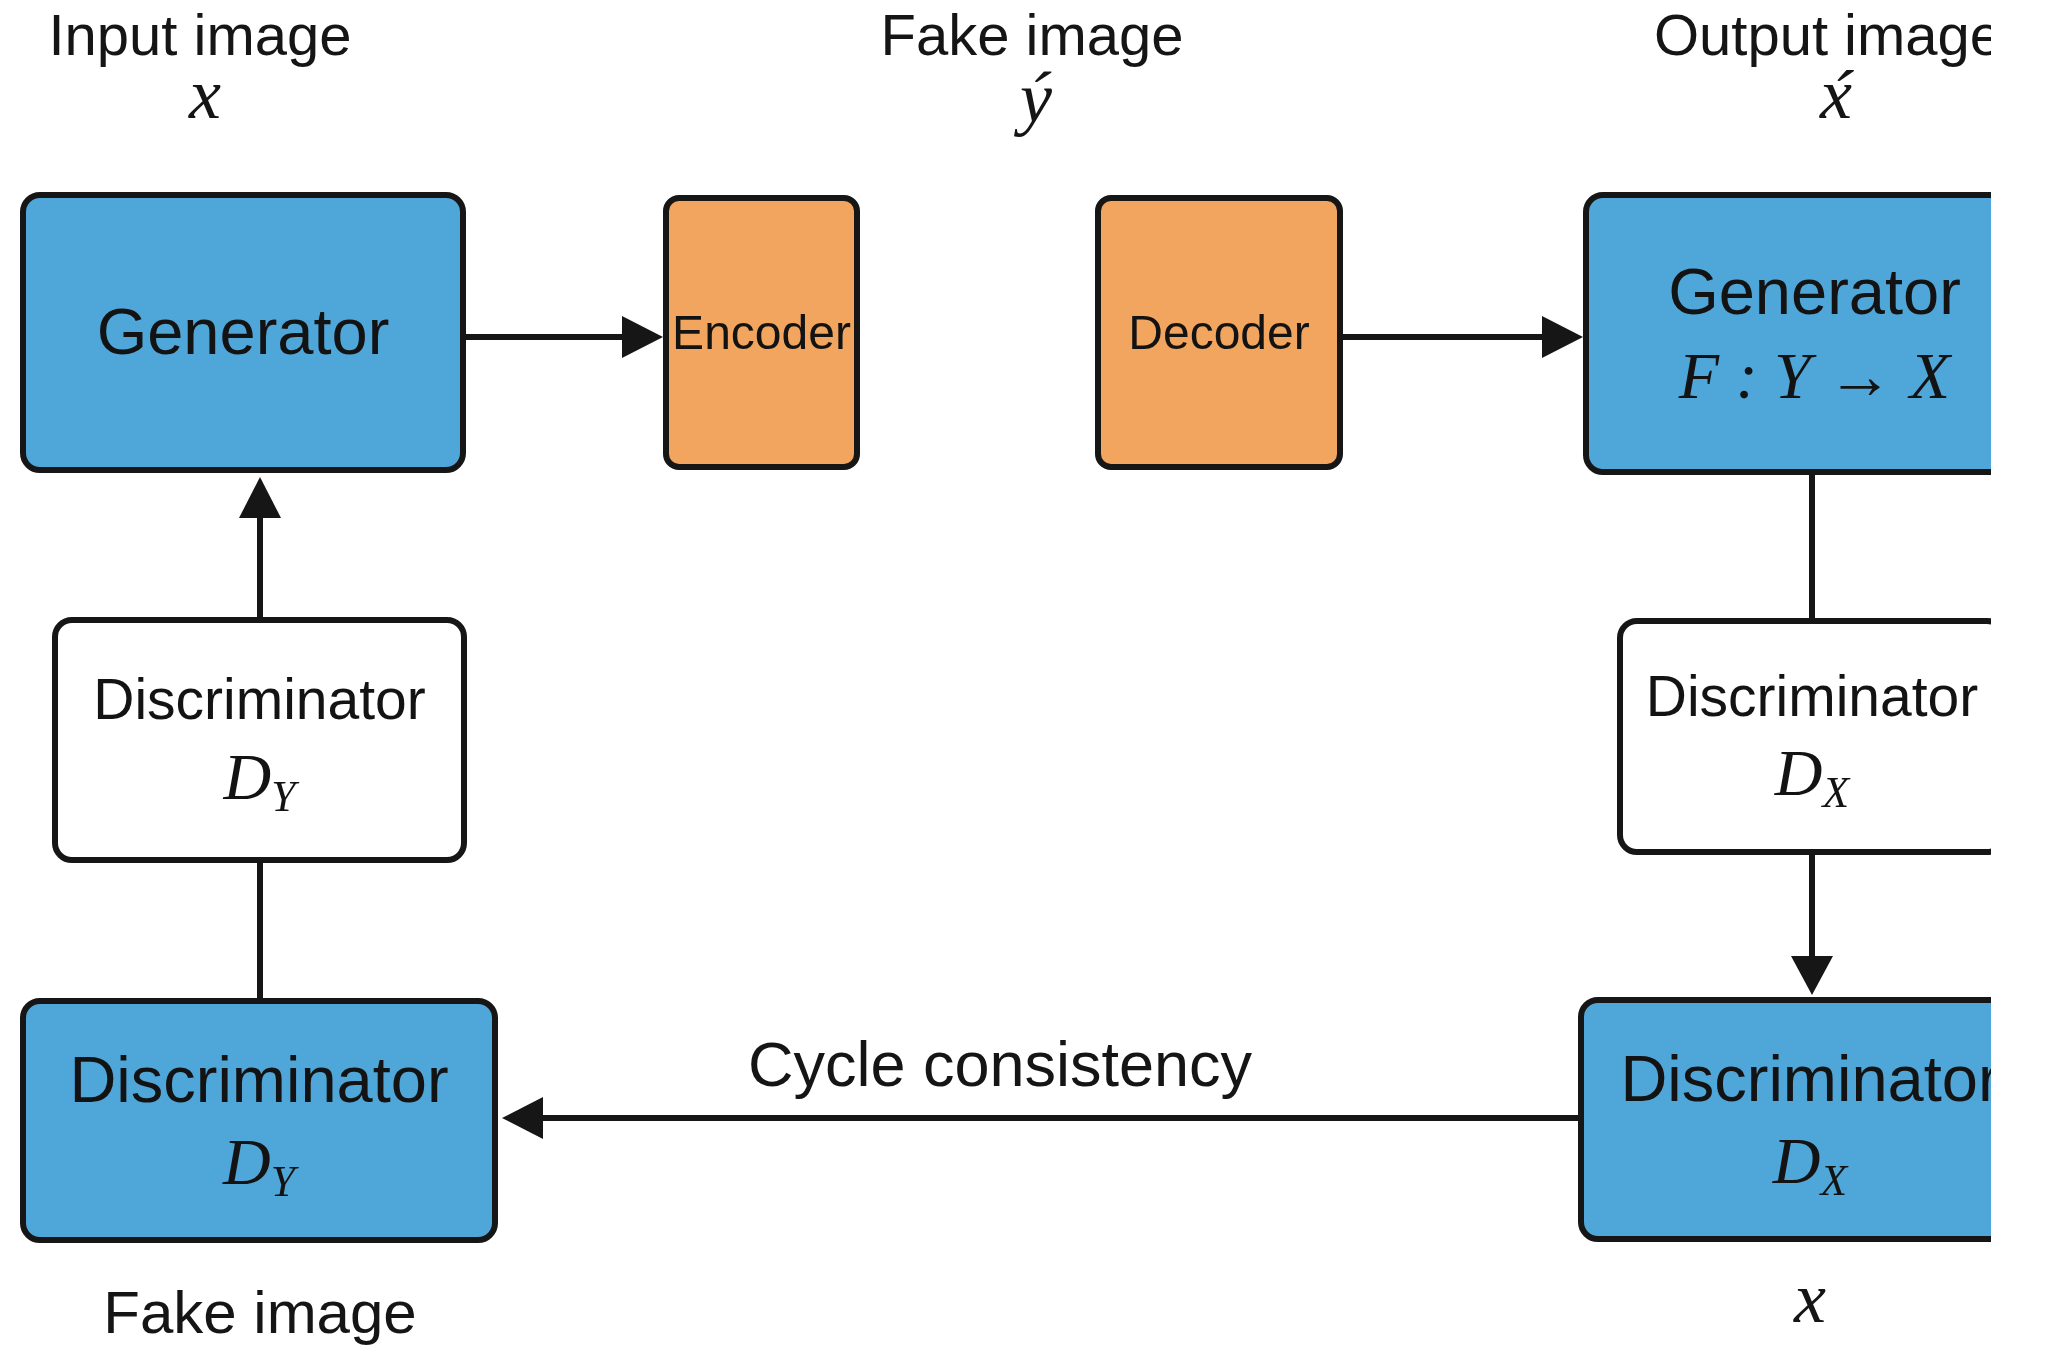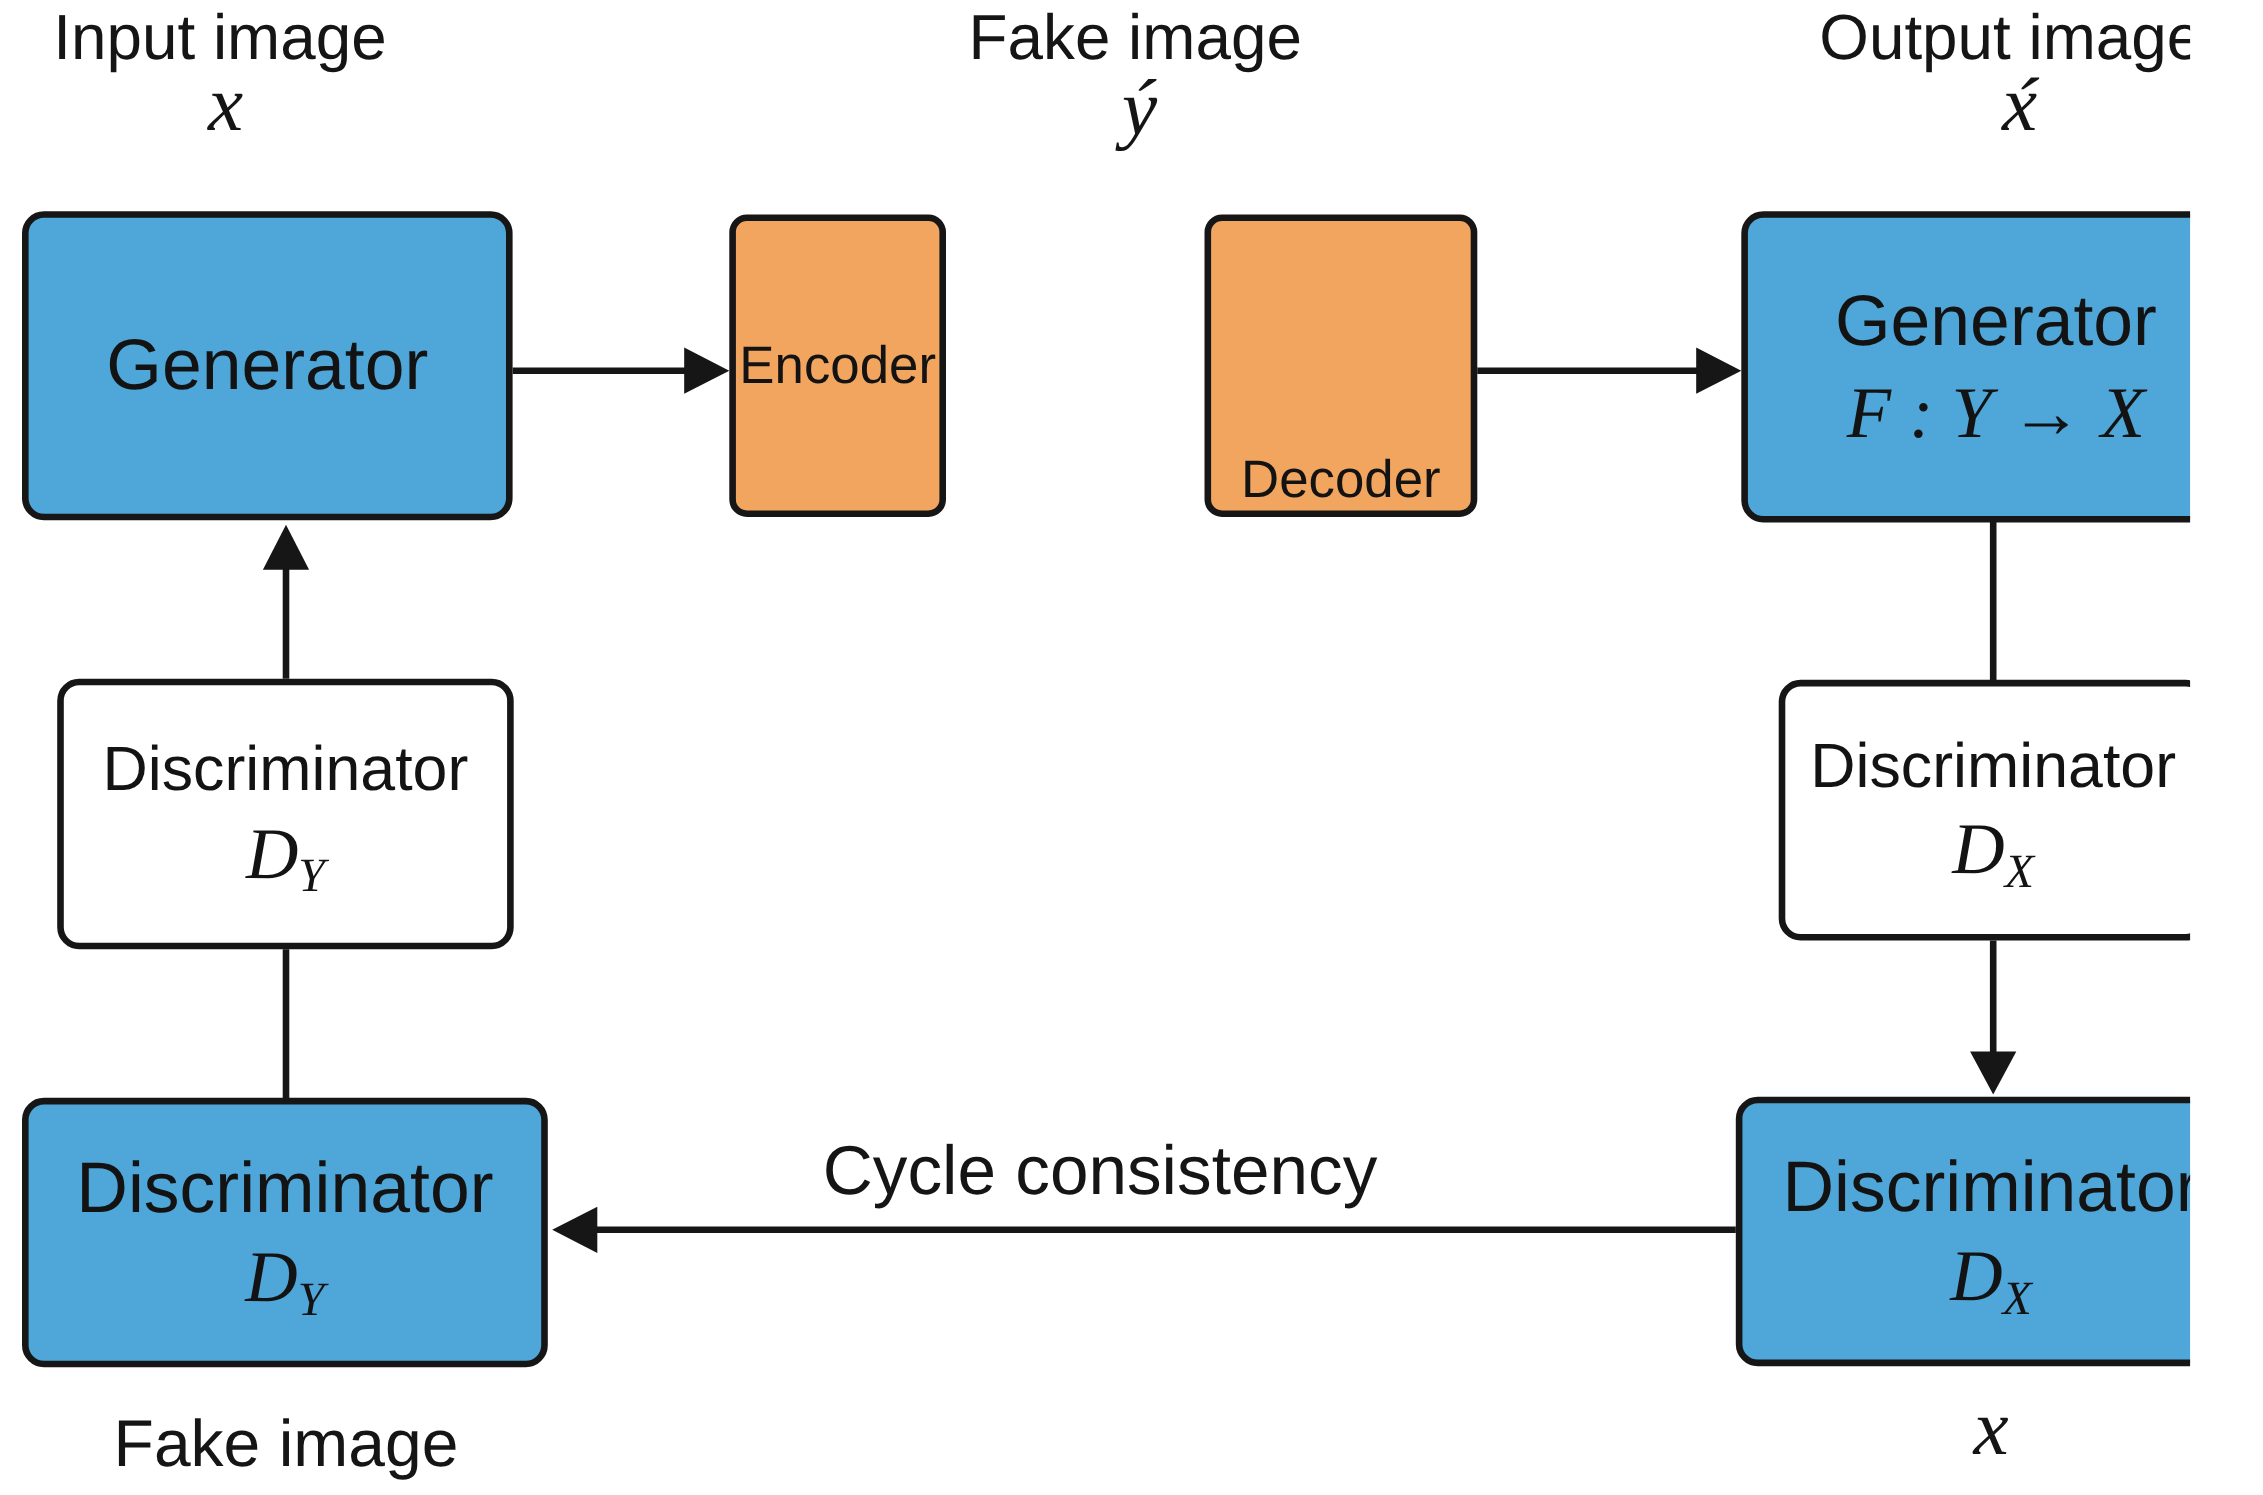--- a/index.html
+++ b/index.html
@@ -136,21 +136,21 @@
 
   <div class="node blue" style="left:20px; top:192px; width:446px; height:281px;">
     <span class="title">Generator</span>
   </div>
 
   <div class="node orange" style="left:663px; top:195px; width:197px; height:275px;">
     <span class="coderlabel">Encoder</span>
   </div>
 
 
-  <div class="node orange" style="left:1095px; top:195px; width:248px; height:275px;justify-content:flex-end;">
+  <div class="node orange" style="left:1095px; top:195px; width:248px; height:275px;">
     <span class="coderlabel">Decoder</span>
   </div>
 
   <div class="node blue" style="left:1583px; top:192px; width:463px; height:283px;">
     <span class="title">Generator</span>
     <span class="formula">F : Y → X</span>
   </div>
 
   <div class="node white" style="left:52px; top:617px; width:415px; height:246px;">
     <span class="title">Discriminator</span>

